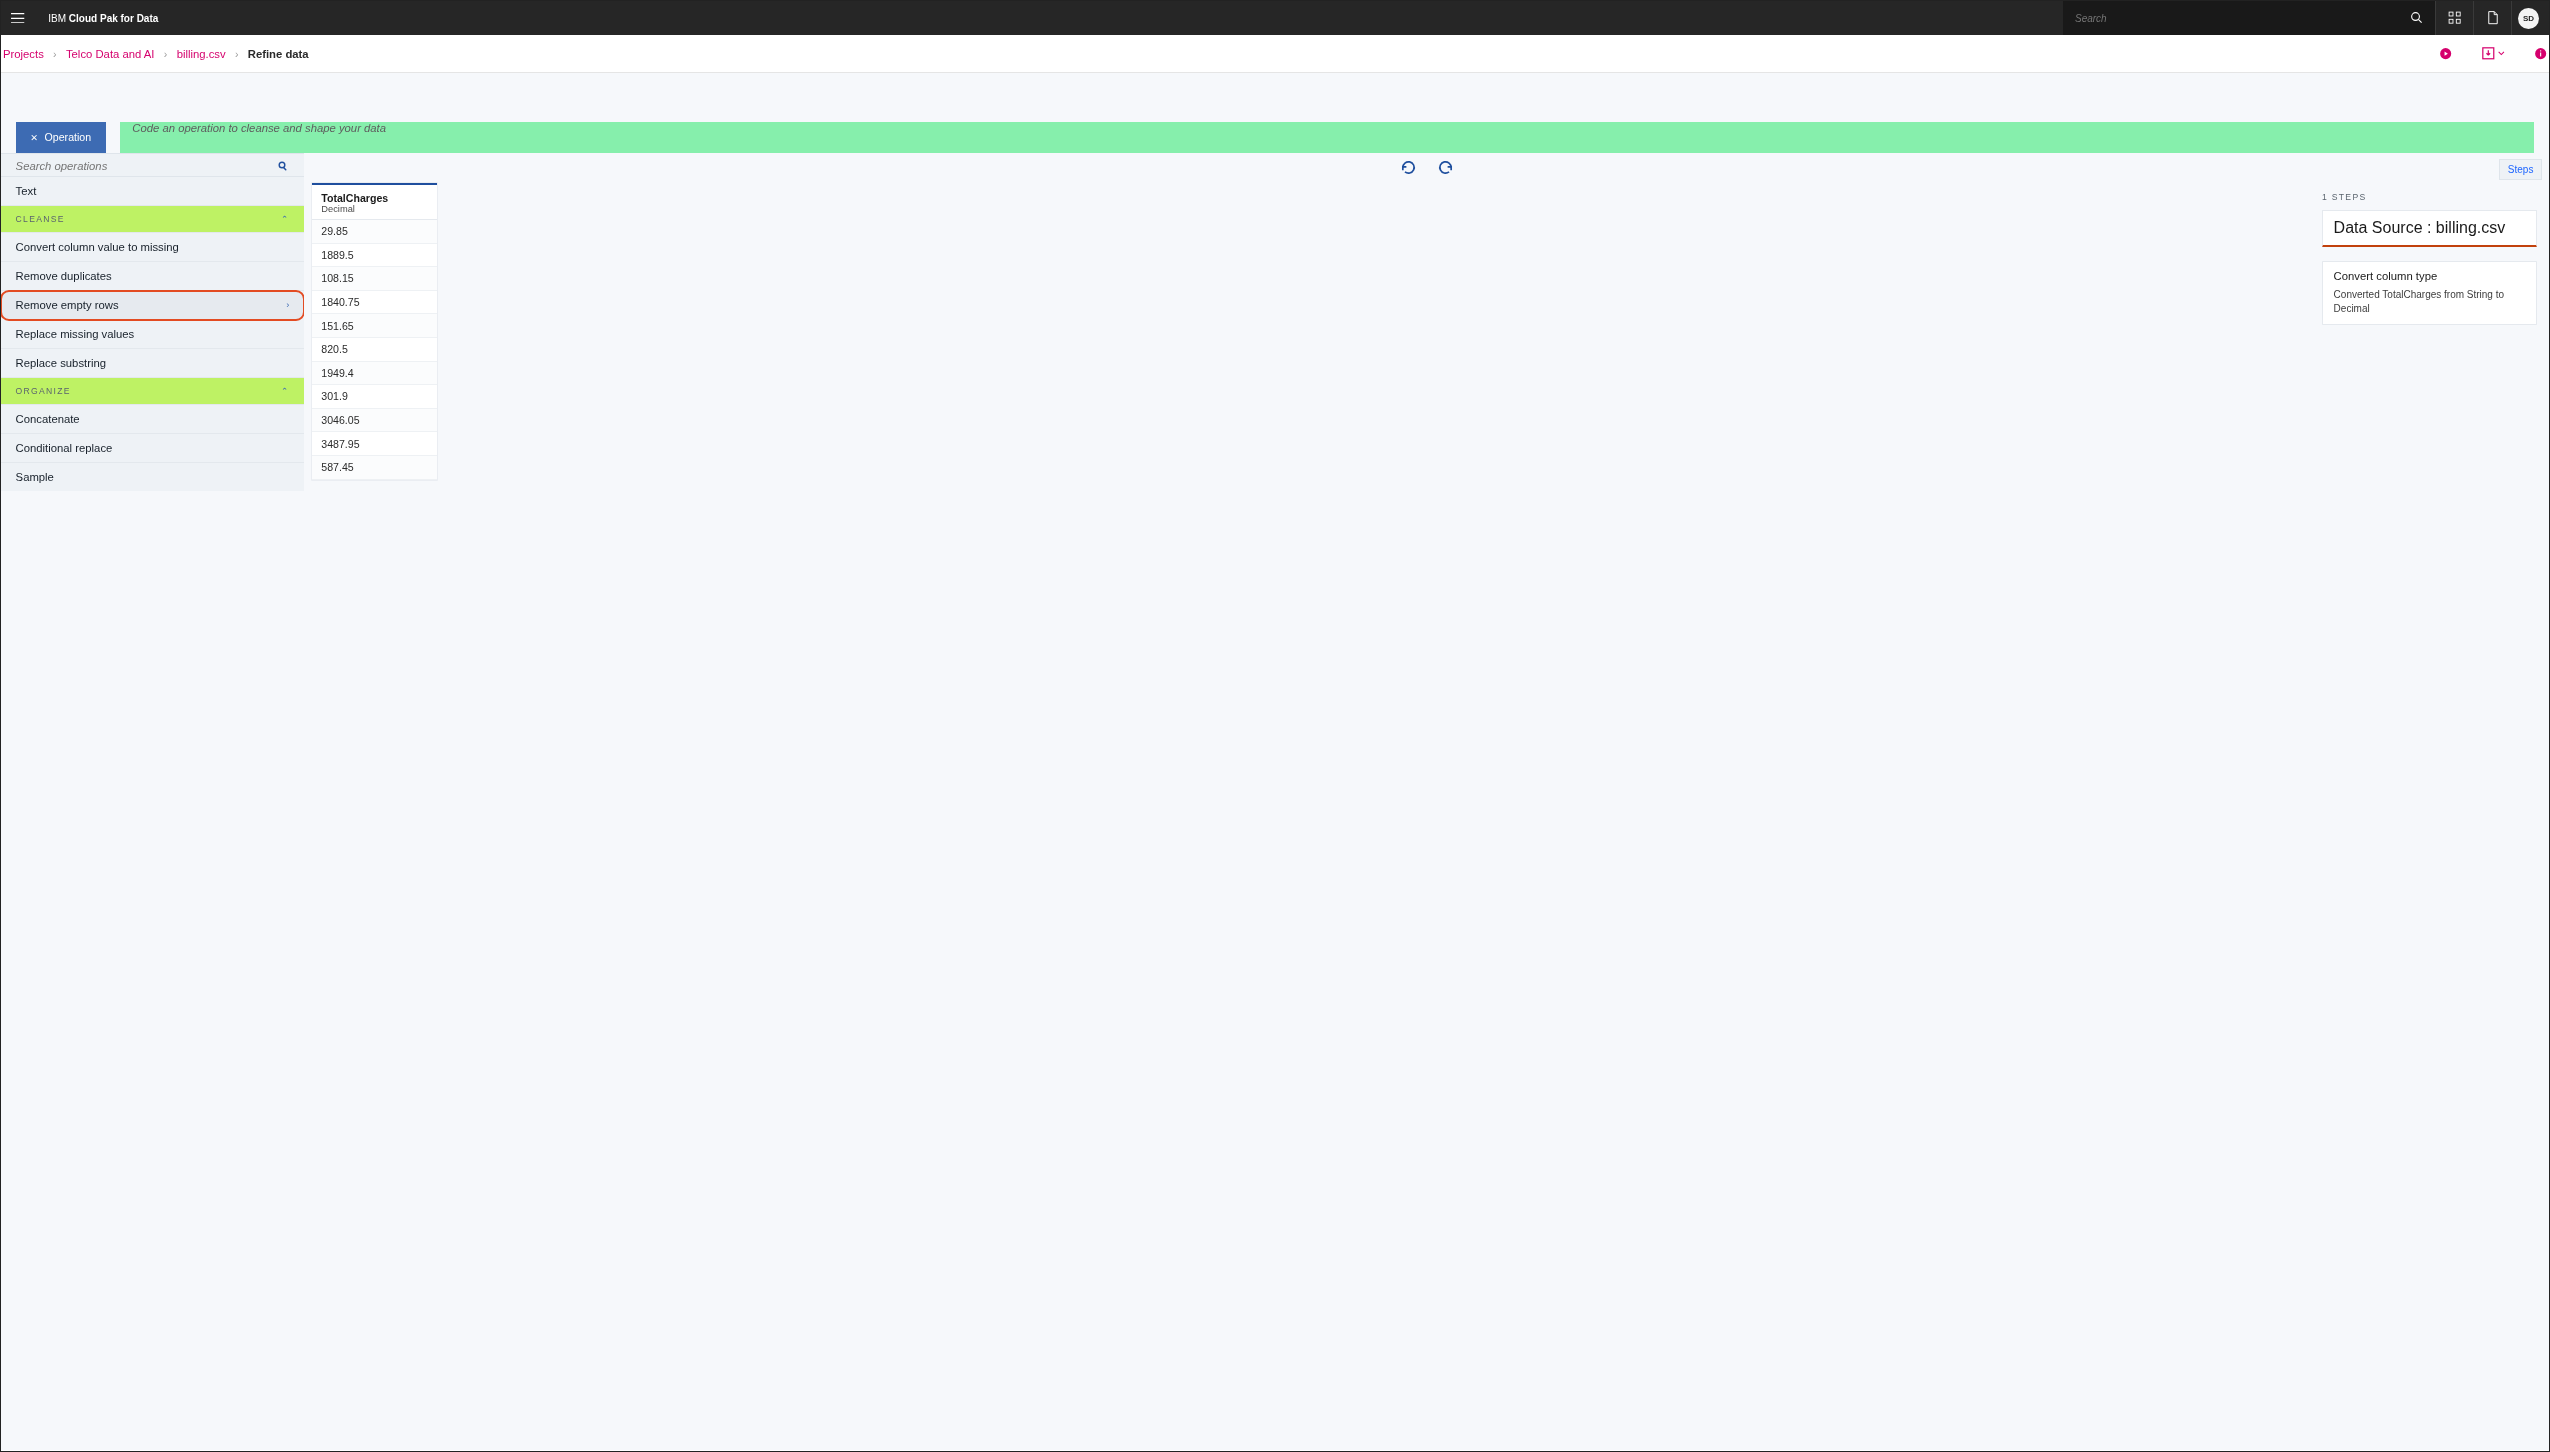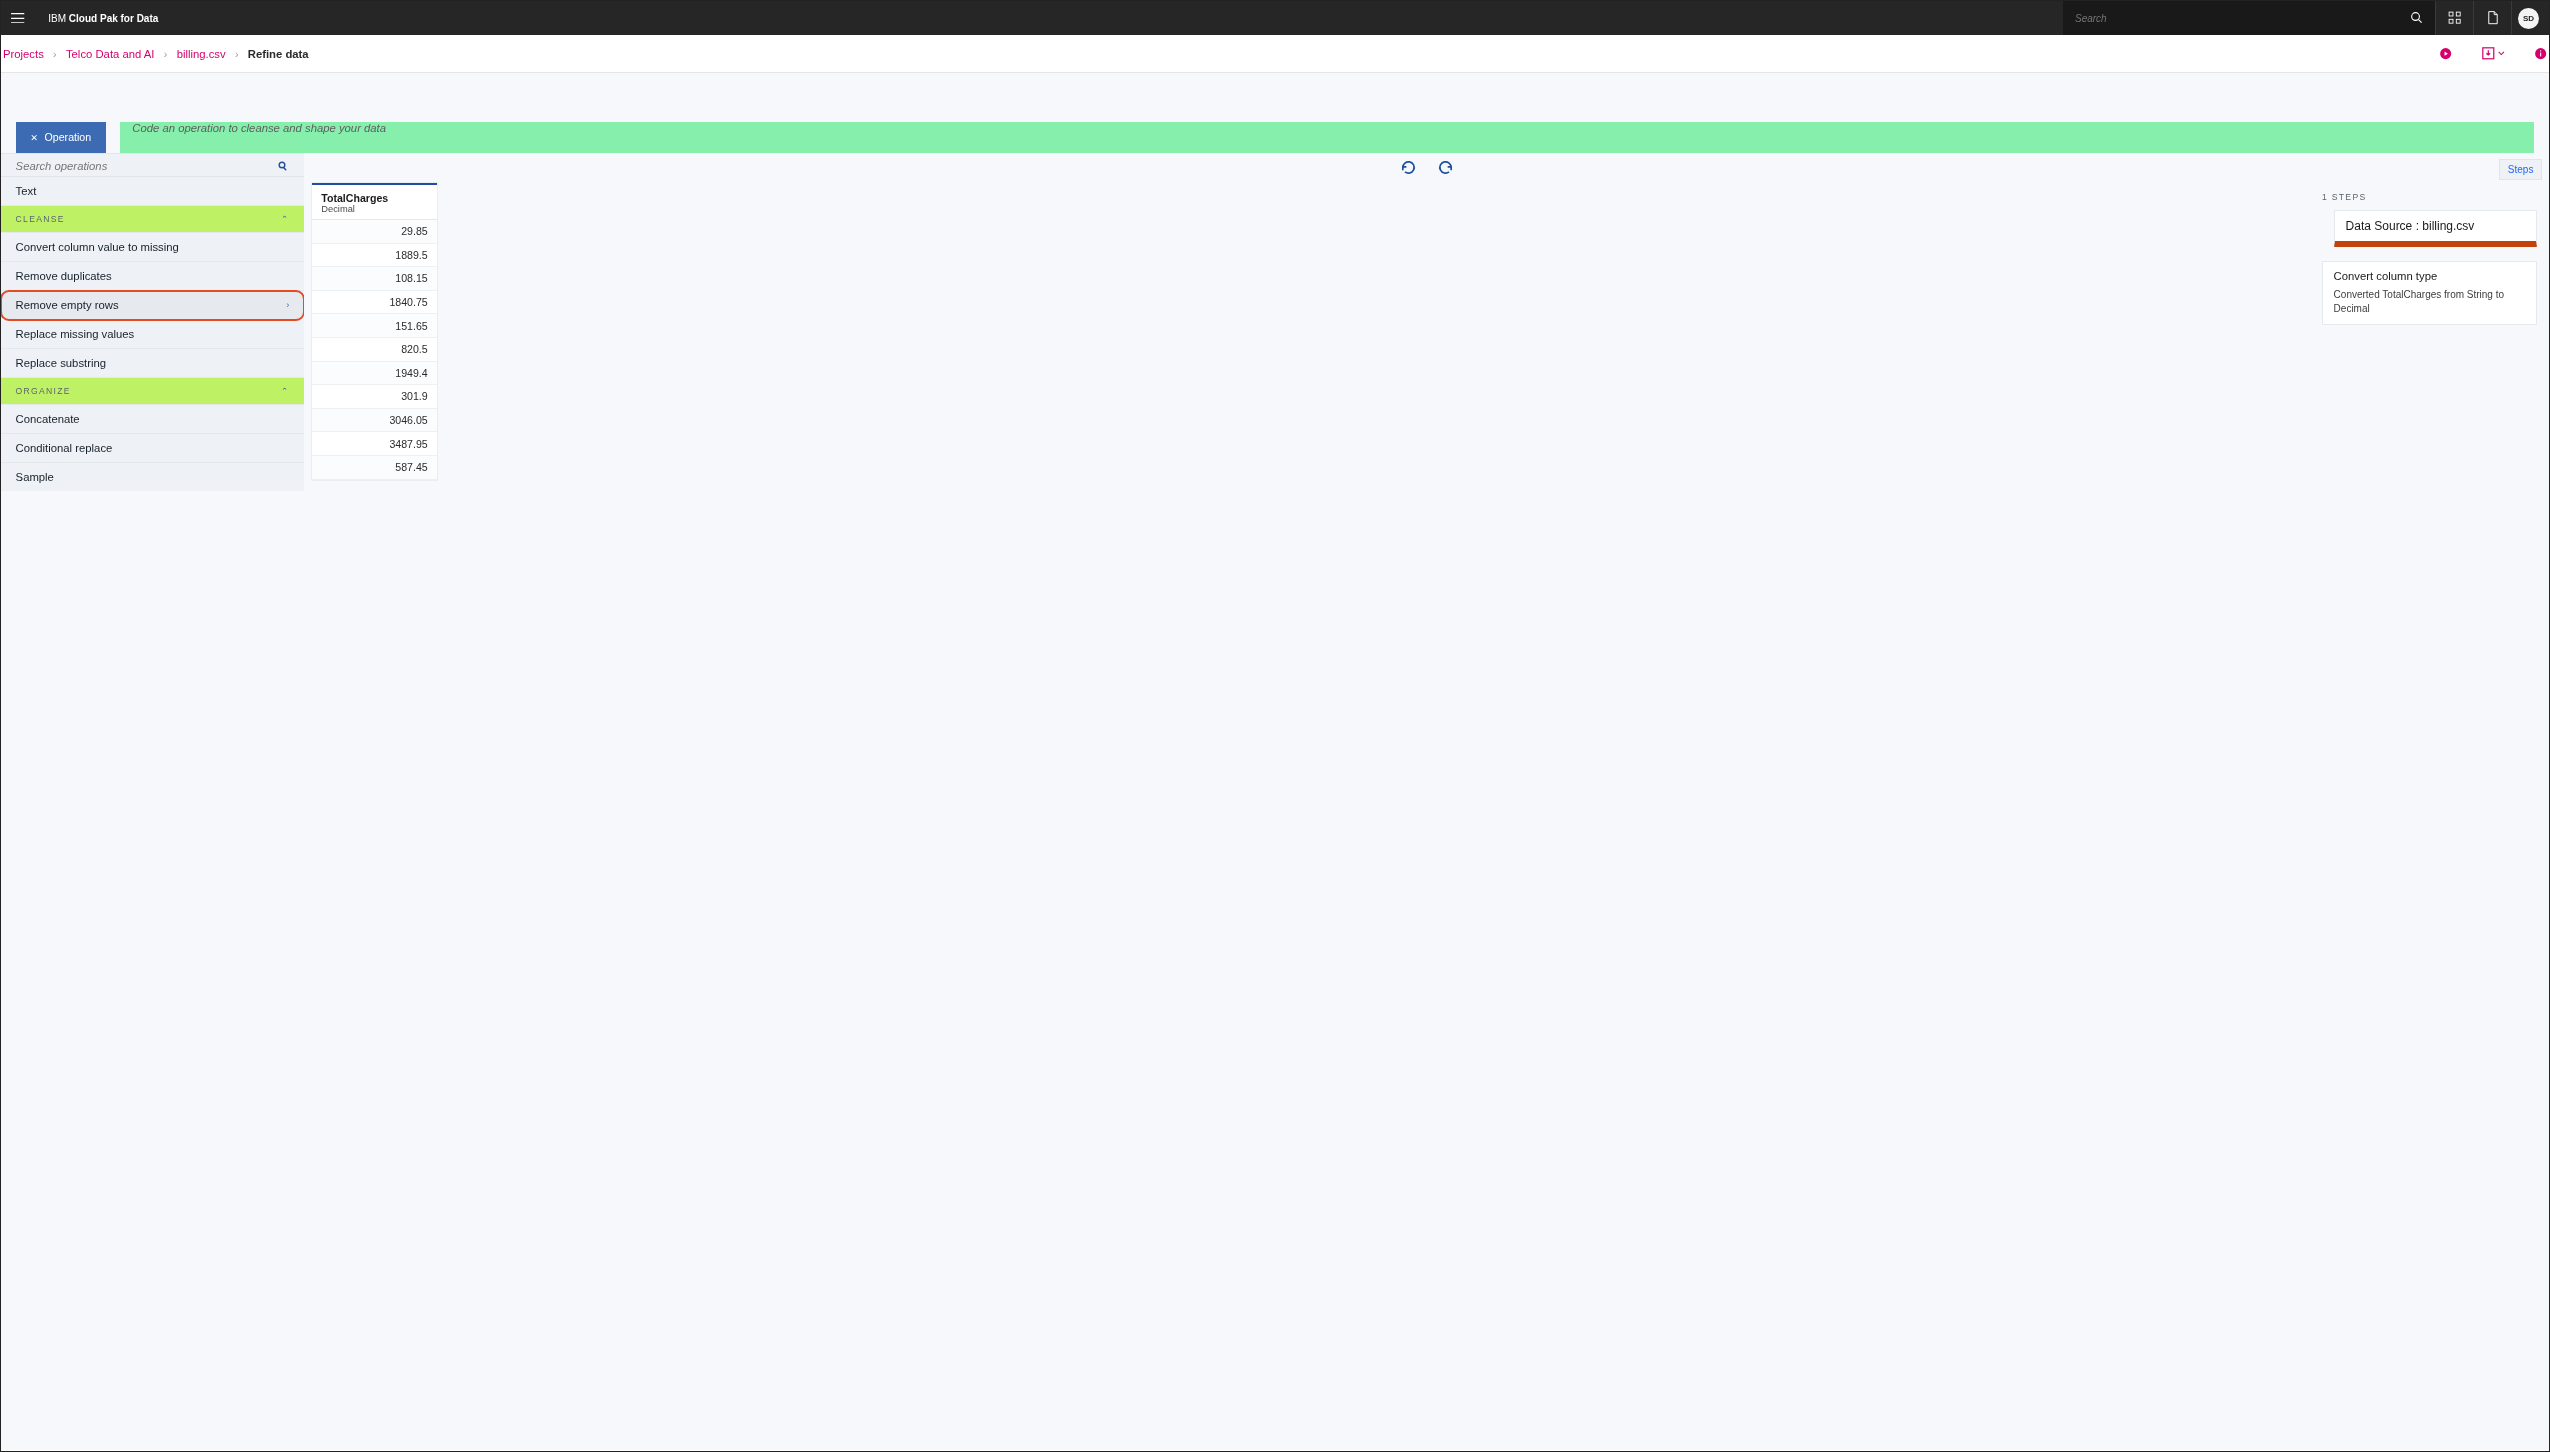--- a/index.html
+++ b/index.html
@@ -139,41 +139,40 @@
     background:#fff;
     border-top: 2.7px solid #1f4f9e;
     box-shadow: 0 0 0 0.7px #e5e9ee;
   }
   .col-head { padding: 6.6px 9.3px 5.3px 9.3px; border-bottom:0.7px solid #e5e9ee; }
   .col-head .name { font-weight:700; font-size:10.6px; }
   .col-head .type { font-size:9.3px; color:#4b4b4b; }
   .col-card .cell {
     padding: 5.3px 9.3px; font-size:10.6px; color:#2b2b2b;
     border-bottom:0.7px solid #eef1f4;
-    text-align:right;
   }
   .col-card .cell:nth-child(odd) { background:#fbfcfd; }
 
   
   .steps-tab {
     position:absolute; top:6.6px; right:6.6px;
     background:#eef2f6; color:#1f66ff; font-size:10px;
     padding:4px 8px; border:0.7px solid #dfe5eb;
     cursor:pointer;
   }
   .steps-panel {
     width: 239px;
     padding: 9.3px 12px 0 12px;
   }
   .steps-count { font-size:8.6px; letter-spacing:1.3px; color:#5a646e; margin-bottom:8px; }
   .step-card {
     background:#fff; border:0.7px solid #e5e9ee; border-radius:0.7px;
     padding:8px 10.6px; margin-bottom:13.3px;
   }
-  .step-card.datasource { border-bottom:6px solid #c2410c; font-size:12px;margin-left:12px; }
+  .step-card.datasource { border-bottom:2px solid #c2410c; font-size:16px; }
   .step-card .title { font-size:11.3px; font-weight:500; margin-bottom:6.6px; }
   .step-card .desc { font-size:10px; color:#3d3d3d; line-height:1.4; }
 
   svg { display:block; }
 </style>
 </head>
 <body>
 
 <div class="topbar">
   <div class="hamburger">

